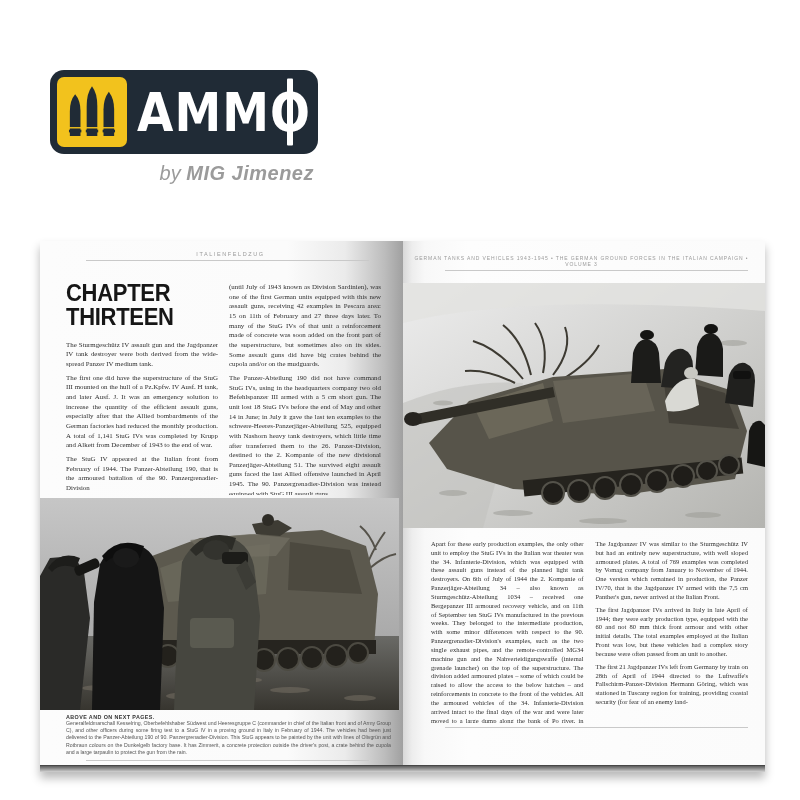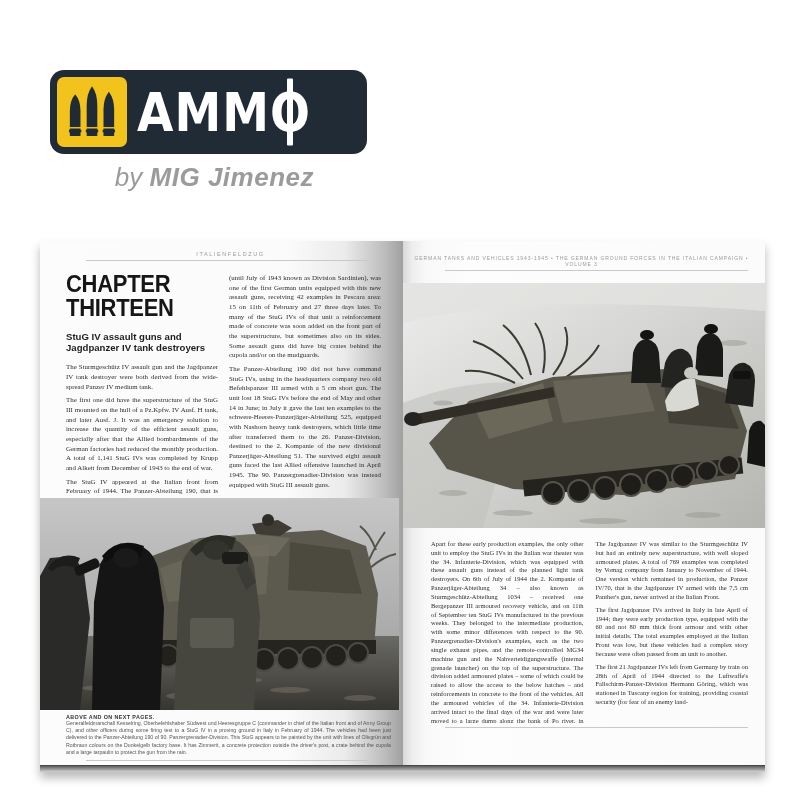--- a/index.html
+++ b/index.html
@@ -5,42 +5,42 @@
   * { margin:0; padding:0; box-sizing:border-box; }
   html,body { background:#ffffff; }
   .canvas {
     position:relative; width:800px; height:800px; background:#ffffff;
     font-family:"Liberation Serif", serif; overflow:hidden;
   }
 
   
   .brand { position:absolute; left:50px; top:70px; width:270px; }
   .logo-box {
-    position:relative; width:317px; height:84px; background:#202b36;
+    position:relative; width:268px; height:84px; background:#202b36;
     border-radius:14px; display:flex; align-items:center;
   }
   .bullet-tile {
     position:absolute; left:7px; top:7px; width:70px; height:70px;
     background:#f2c21d; border-radius:7px; display:flex; align-items:center; justify-content:center;
   }
   .wordmark {
     position:absolute; left:86px; top:0; height:84px; width:176px;
     display:flex; align-items:center; justify-content:center;
     color:#ffffff; font-family:"DejaVu Sans", sans-serif; font-weight:bold;
     font-size:47px; letter-spacing:1px; transform:scaleY(1.12);
   }
   .o-wrap { position:relative; display:inline-block; }
   .o-slash {
     position:absolute; left:50%; top:-5%; transform:translateX(-50%);
     width:6px; height:110%; background:#ffffff; border-radius:1px; display:block;
   }
   .byline {
     margin-top:8px; width:268px; text-align:right; padding-right:4px;
     font-family:"Liberation Sans", sans-serif; font-style:italic;
-    color:#9b9b9b; font-size:26px;
+    color:#9b9b9b; font-size:20px;
   }
   .byline .name { font-weight:bold; letter-spacing:0.5px; }
 
   
   .book {
     position:absolute; left:40px; top:241px; width:725px; height:531px;
     box-shadow:0 6px 9px rgba(0,0,0,0.28);
   }
   .pages { display:flex; width:725px; height:524px; }
   .page { position:relative; height:524px; overflow:hidden; }
@@ -67,21 +67,21 @@
   .page-right .running-header { font-size:5px; letter-spacing:0.9px; }
   .rule { border-top:1px solid #c9c9c9; margin-top:3px; }
   .page-left .rule { margin-left:20px; margin-right:26px; }
   .page-right .rule { margin-left:42px; margin-right:12px; }
 
   
   .cols-left {
     display:flex; gap:11px; margin-top:12px; height:222px; overflow:hidden;
     margin-right:14px;
   }
-  .cols-left .col { flex:1; }
+  .cols-left .col { flex:1;margin-top:9px; }
   .chapter {
     font-family:"Liberation Sans", sans-serif; font-weight:bold; color:#161616;
     font-size:22px; line-height:0.95; letter-spacing:-0.3px;
     display:inline-block; transform:scaleY(1.12); transform-origin:top left;
     margin-bottom:16px;
   }
   .chapter span { display:block; }
   .subtitle {
     font-family:"Liberation Sans", sans-serif; font-weight:bold; color:#1d1d1d;
     font-size:9.6px; line-height:1.18; margin-bottom:9px;
@@ -159,24 +159,20 @@
       <div class="page page-left">
         <div class="running-header">ITALIENFELDZUG</div>
         <div class="rule"></div>
 
         <div class="cols-left bodytext">
           <div class="col">
             <h1 class="chapter">
               <span>CHAPTER</span>
               <span>THIRTEEN</span>
             </h1>
-            <h2 class="subtitle">
-              <span>StuG IV assault guns and</span>
-              <span>Jagdpanzer IV tank destroyers</span>
-            </h2>
             <p>The Sturmgeschütz IV assault gun and the Jagdpanzer IV tank destroyer were both derived from the wide-spread Panzer IV medium tank.</p>
             <p>The first one did have the superstructure of the StuG III mounted on the hull of a Pz.Kpfw. IV Ausf. H tank, and later Ausf. J. It was an emergency solution to increase the quantity of the efficient assault guns, especially after that the Allied bombardments of the German factories had reduced the monthly production. A total of 1,141 StuG IVs was completed by Krupp and Alkett from December of 1943 to the end of war.</p>
             <p>The StuG IV appeared at the Italian front from February of 1944. The Panzer-Abteilung 190, that is the armoured battalion of the 90. Panzergrenadier-Division</p>
           </div>
           <div class="col">
             <p>(until July of 1943 known as Division Sardinien), was one of the first German units equipped with this new assault guns, receiving 42 examples in Pescara area: 15 on 11th of February and 27 three days later. To many of the StuG IVs of that unit a reinforcement made of concrete was soon added on the front part of the superstructure, but sometimes also on its sides. Some assault guns did have big crates behind the cupola and/or on the mudguards.</p>
             <p>The Panzer-Abteilung 190 did not have command StuG IVs, using in the headquarters company two old Befehlspanzer III armed with a 5 cm short gun. The unit lost 18 StuG IVs before the end of May and other 14 in June; in July it gave the last ten examples to the schwere-Heeres-Panzerjäger-Abteilung 525, equipped with Nashorn heavy tank destroyers, which little time after transferred them to the 26. Panzer-Division, destined to the 2. Kompanie of the new divisional Panzerjäger-Abteilung 51. The survived eight assault guns faced the last Allied offensive launched in April 1945. The 90. Panzergrenadier-Division was instead equipped with StuG III assault guns.</p>
           </div>
         </div>
 

